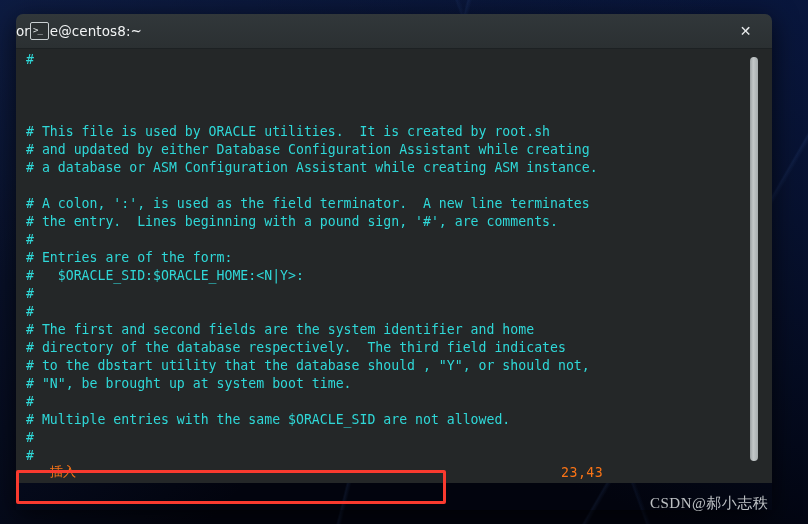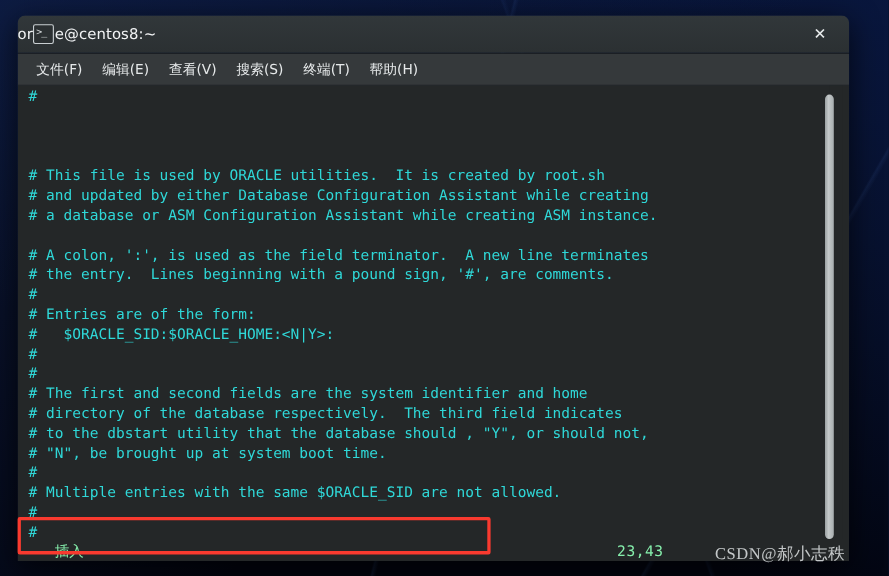--- a/index.html
+++ b/index.html
@@ -147,21 +147,21 @@
     position: absolute;
     left: 0;
     right: 0;
     bottom: 0;
     height: 22px;
     display: flex;
     align-items: center;
     background: #242728;
     font-family: "DejaVu Sans Mono", monospace;
     font-size: 13.2px;
-    color: #86efac;
+    color: #f97316;
   }
   #status-mode { padding-left: 10px; white-space: pre; }
   #status-pos {
     position: absolute;
     left: 545px;
     white-space: pre;
     letter-spacing: 0.5px;
   }
 
   
@@ -216,28 +216,20 @@
 <div id="window">
 
   <div id="titlebar">
     <div id="term-icon">
       <span class="glyph">&gt;_</span>
     </div>
     <div id="window-title">oracle@centos8:~</div>
     <div id="close-btn">✕</div>
   </div>
 
-  <div id="menubar">
-    <div class="menu-item">文件(F)</div>
-    <div class="menu-item">编辑(E)</div>
-    <div class="menu-item">查看(V)</div>
-    <div class="menu-item">搜索(S)</div>
-    <div class="menu-item">终端(T)</div>
-    <div class="menu-item">帮助(H)</div>
-  </div>
 
   <div id="termbody">
     <div id="screen"><div class="ln">#</div><div class="ln">&nbsp;</div><div class="ln">&nbsp;</div><div class="ln">&nbsp;</div><div class="ln"># This file is used by ORACLE utilities.  It is created by root.sh</div><div class="ln"># and updated by either Database Configuration Assistant while creating</div><div class="ln"># a database or ASM Configuration Assistant while creating ASM instance.</div><div class="ln">&nbsp;</div><div class="ln"># A colon, ':', is used as the field terminator.  A new line terminates</div><div class="ln"># the entry.  Lines beginning with a pound sign, '#', are comments.</div><div class="ln">#</div><div class="ln"># Entries are of the form:</div><div class="ln">#   $ORACLE_SID:$ORACLE_HOME:&lt;N|Y&gt;:</div><div class="ln">#</div><div class="ln">#</div><div class="ln"># The first and second fields are the system identifier and home</div><div class="ln"># directory of the database respectively.  The third field indicates</div><div class="ln"># to the dbstart utility that the database should , "Y", or should not,</div><div class="ln"># "N", be brought up at system boot time.</div><div class="ln">#</div><div class="ln"># Multiple entries with the same $ORACLE_SID are not allowed.</div><div class="ln">#</div><div class="ln">#</div><div class="ln white"><span>ORCLCDB:/opt/oracle/product/19c/dbhome_1:Y</span><span class="cursor-blk"></span></div></div>
 
     <div id="scrollbar-track">
       <div id="scrollbar-thumb"></div>
     </div>
 
     <div id="statusline">
       <span id="status-mode">-- 插入 --</span>

